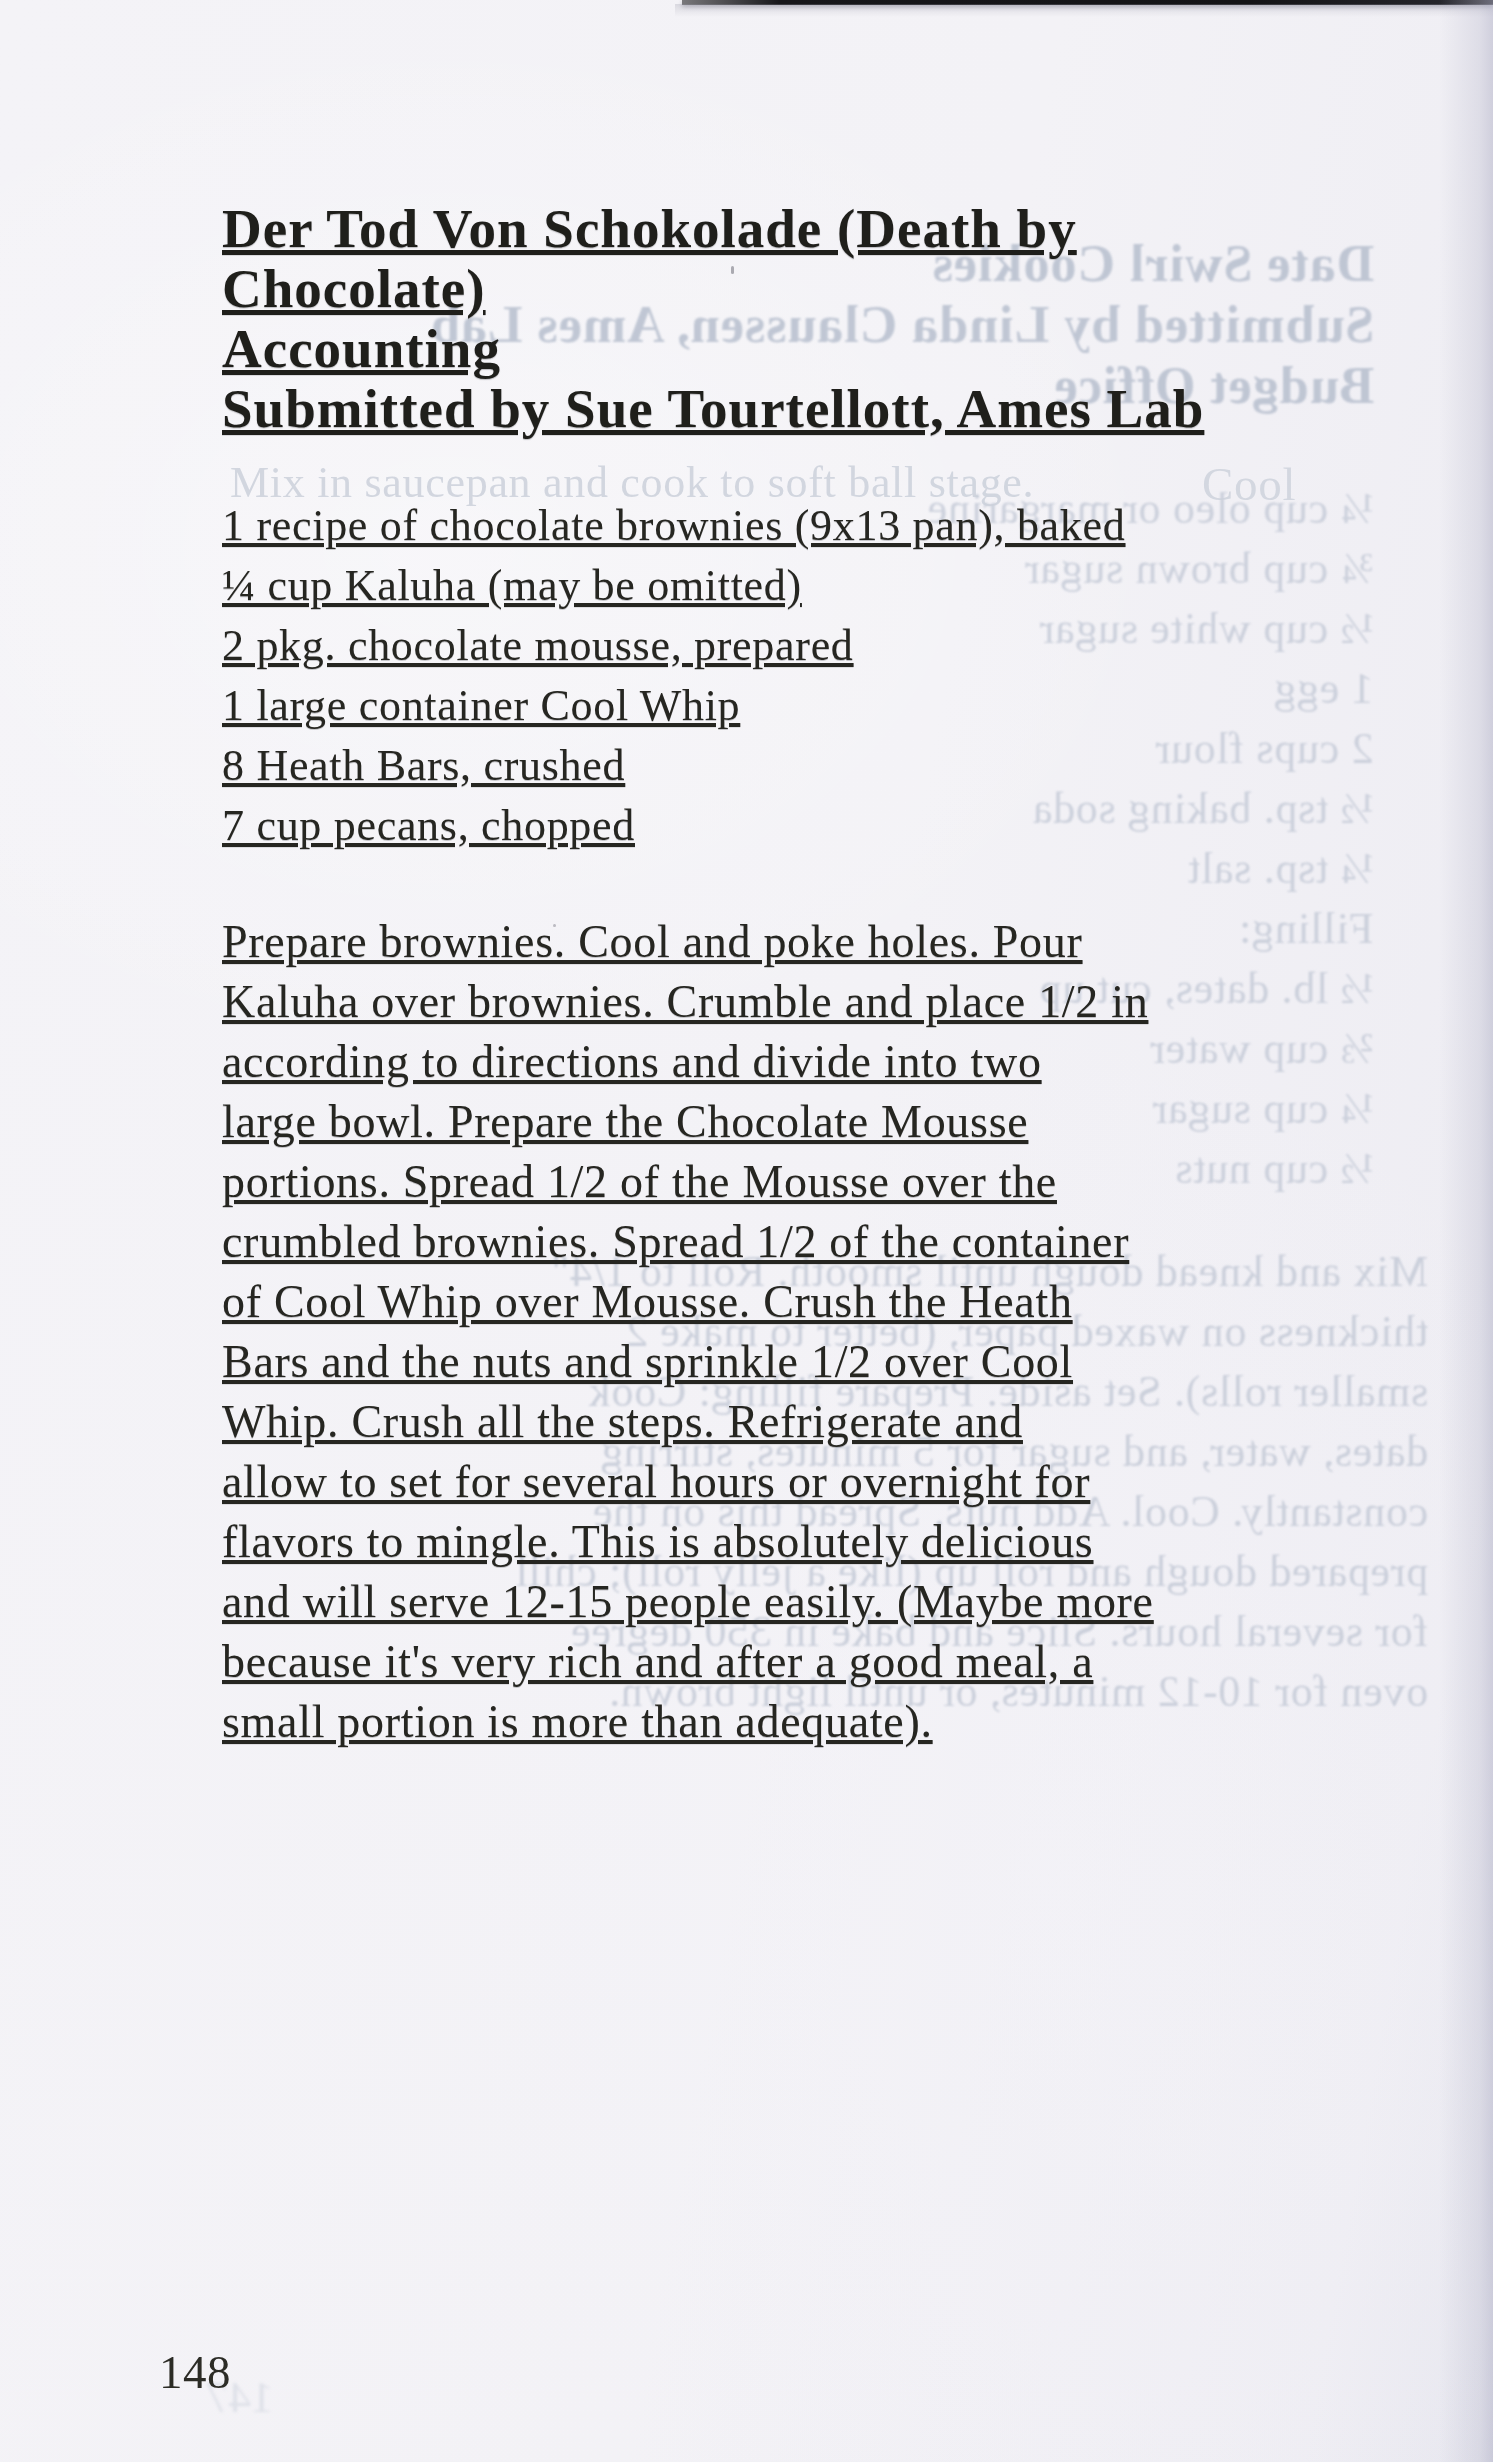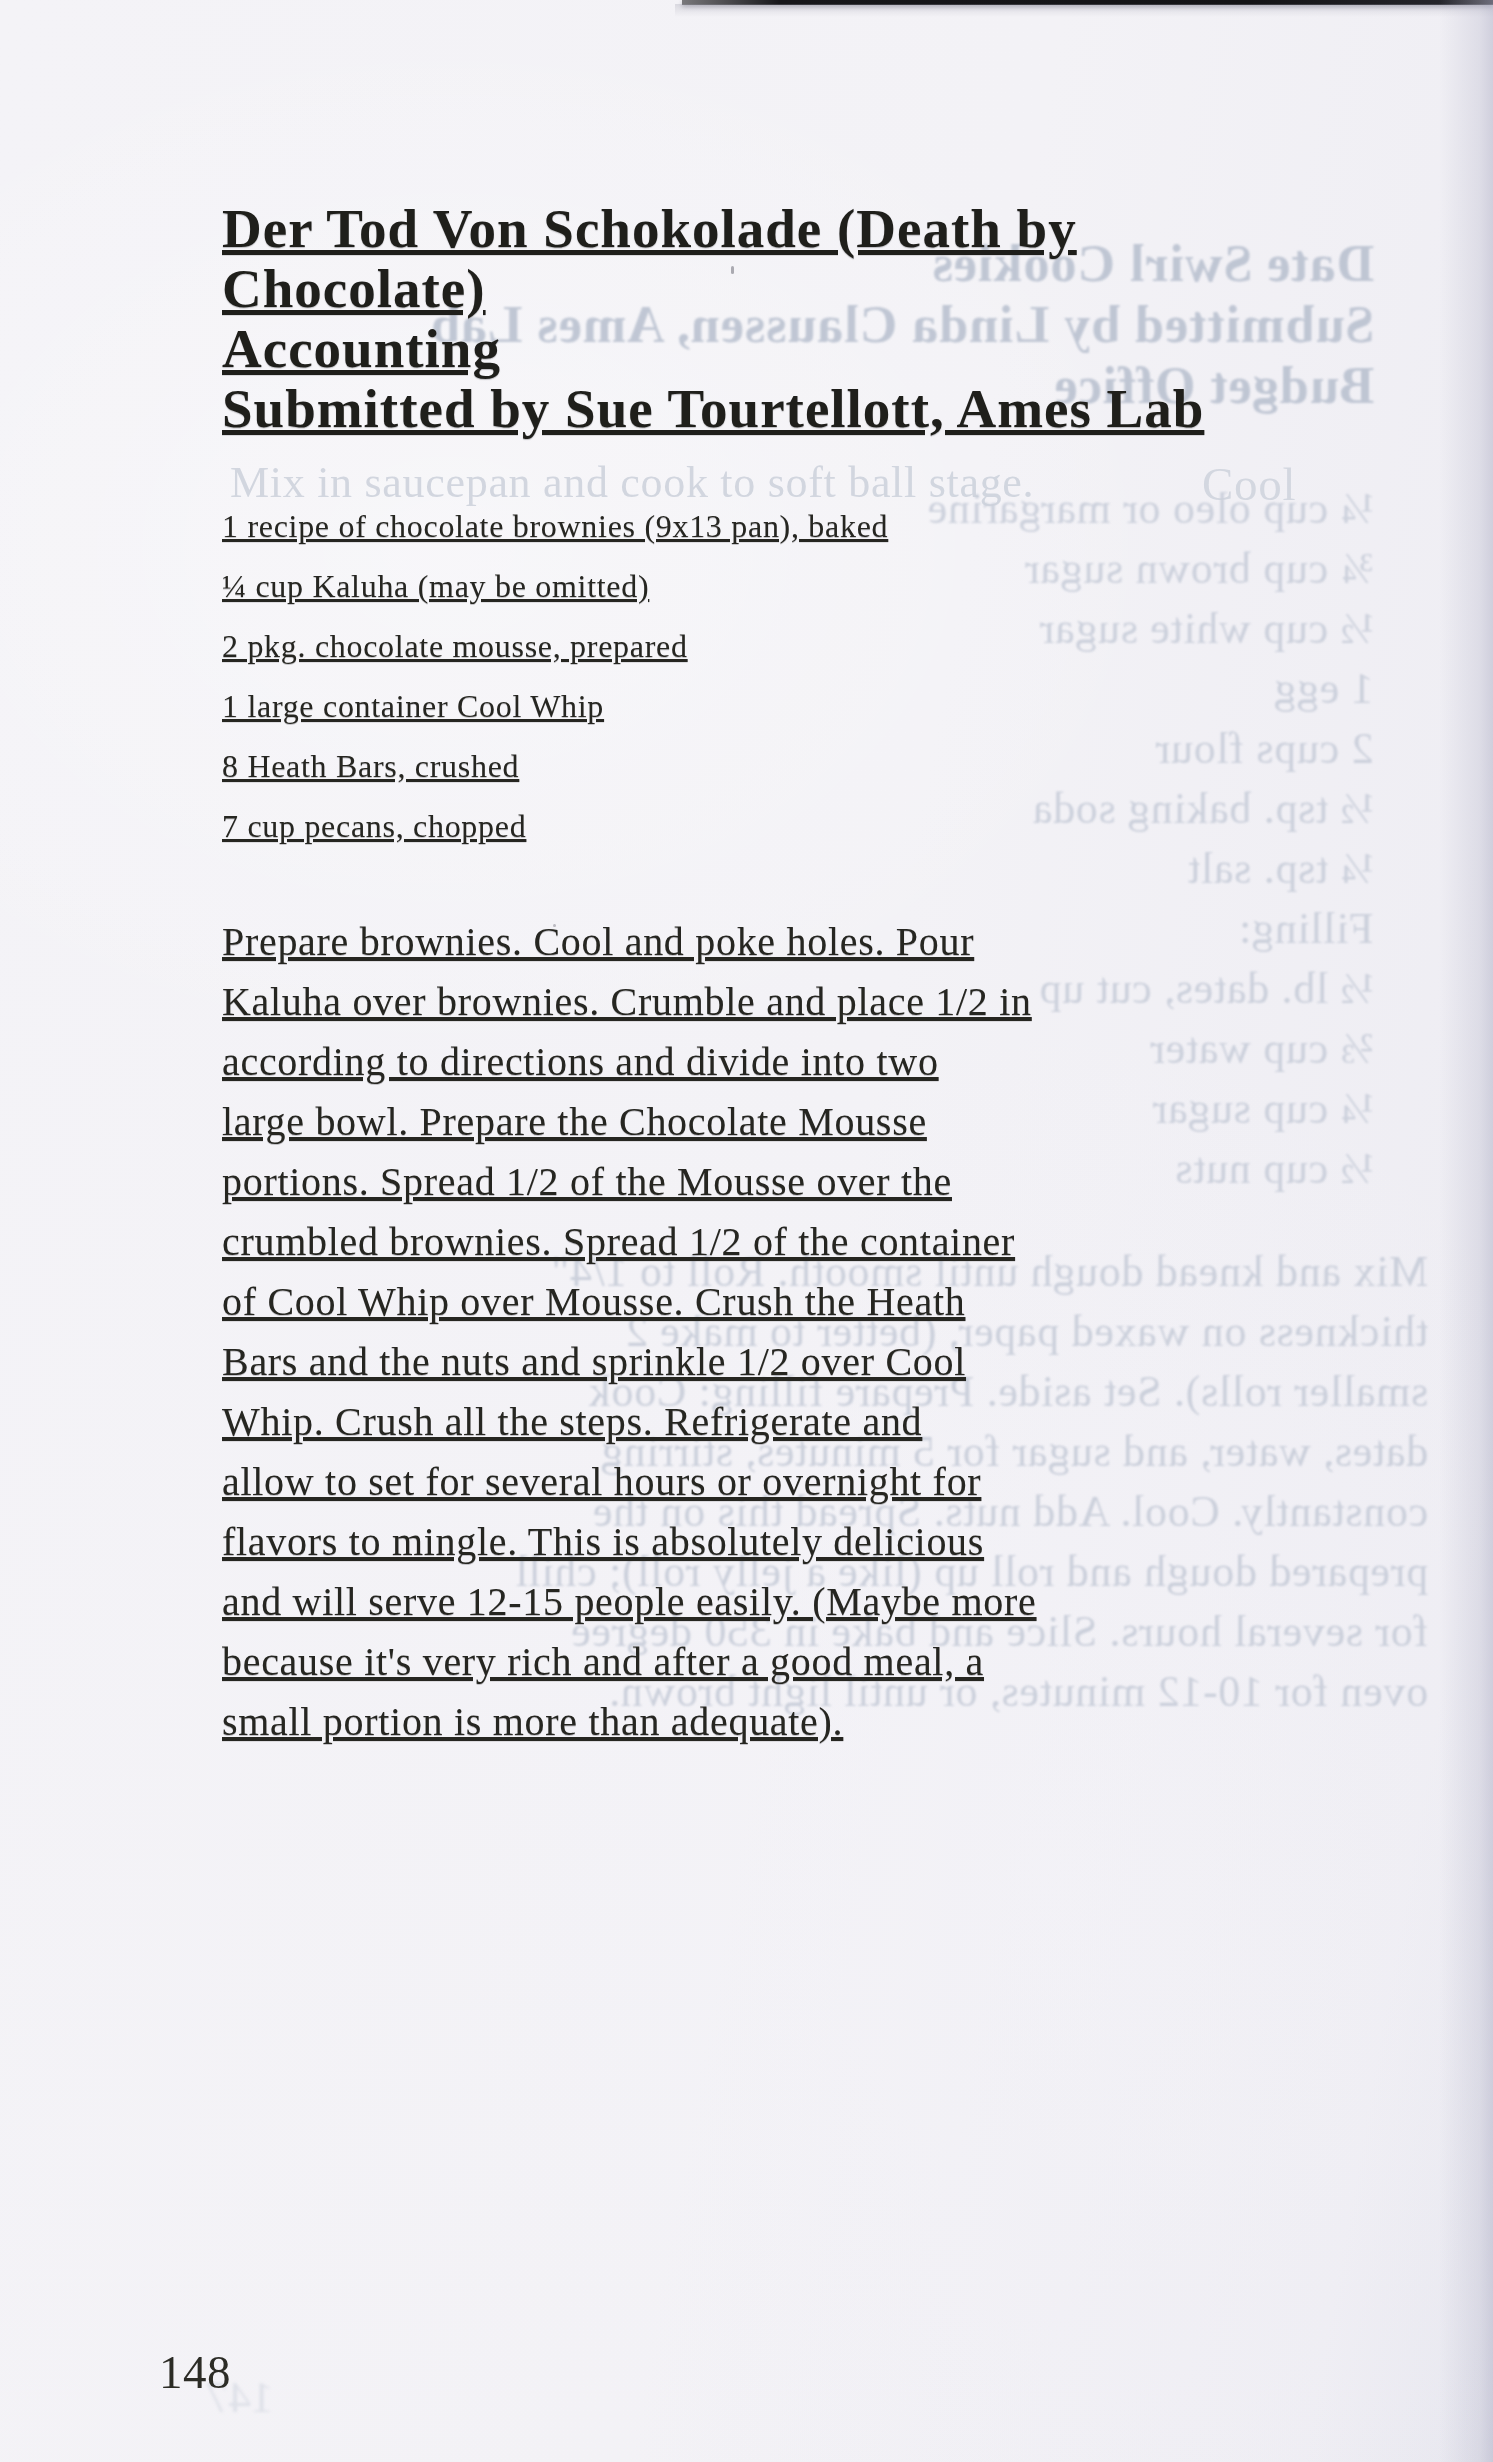--- a/index.html
+++ b/index.html
@@ -37,26 +37,26 @@
   .ink { color: #262621; text-shadow: 0 0.5px 0.5px rgba(70,70,75,0.28); text-decoration: underline; }
   .title-block {
     position: absolute; left: 222px; top: 199px;
     font-size: 55px; font-weight: bold; line-height: 60px;
     letter-spacing: 1px; color: #1f1f1b;
     text-shadow: 0 0.5px 1px rgba(60,60,65,0.3);
     white-space: nowrap;
   }
   .ingredients-block {
     position: absolute; left: 222px; top: 496px;
-    font-size: 32px; line-height: 60px; letter-spacing: 0.7px;
+    font-size: 44px; line-height: 60px; letter-spacing: 0.7px;
     white-space: nowrap;
   }
   .instructions-block {
     position: absolute; left: 222px; top: 912px;
-    font-size: 40px; line-height: 60px; letter-spacing: 0.7px;
+    font-size: 46px; line-height: 60px; letter-spacing: 0.7px;
     white-space: nowrap;
   }
   .page-number {
     position: absolute; left: 159px; top: 2349px;
     font-size: 47px; line-height: 1; letter-spacing: 0.5px;
     color: #2c2c26;
   }
 
   
   .ghost { position: absolute; white-space: nowrap; pointer-events: none; }

